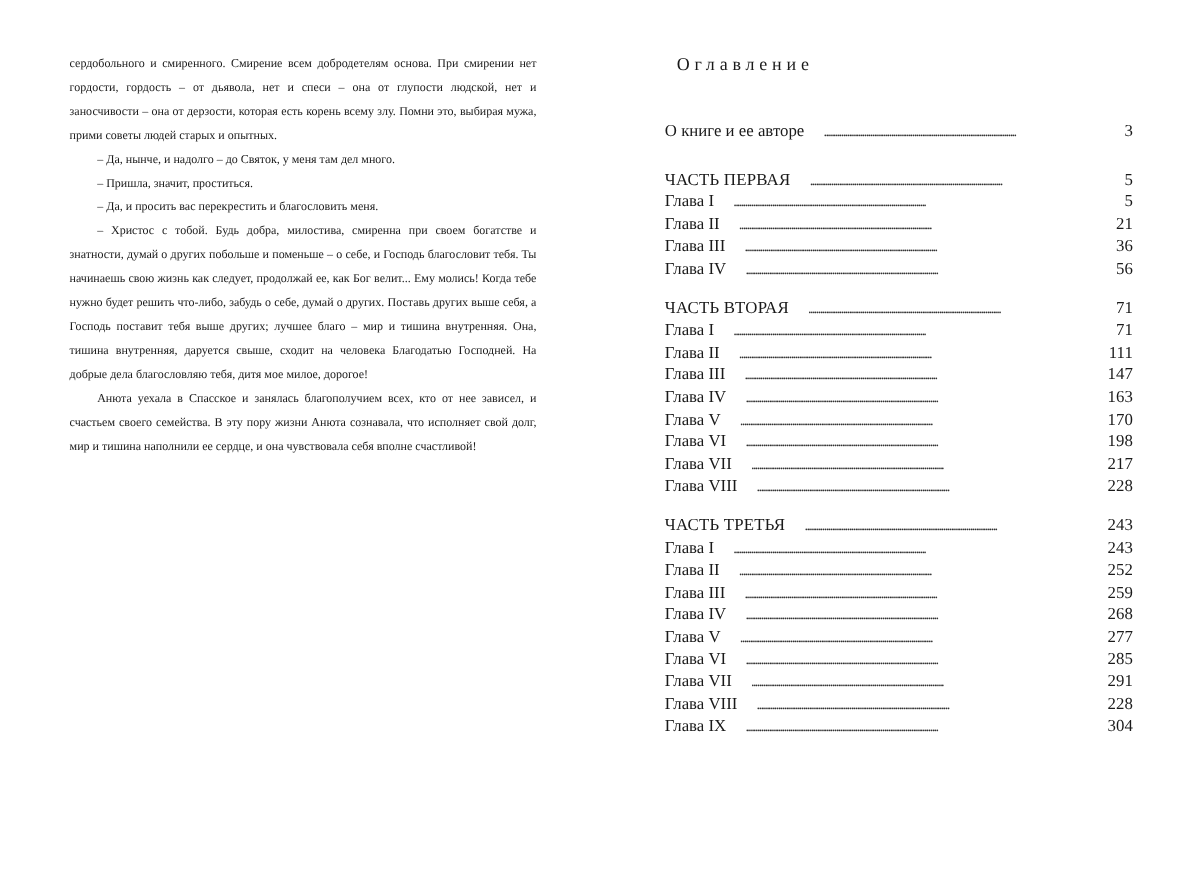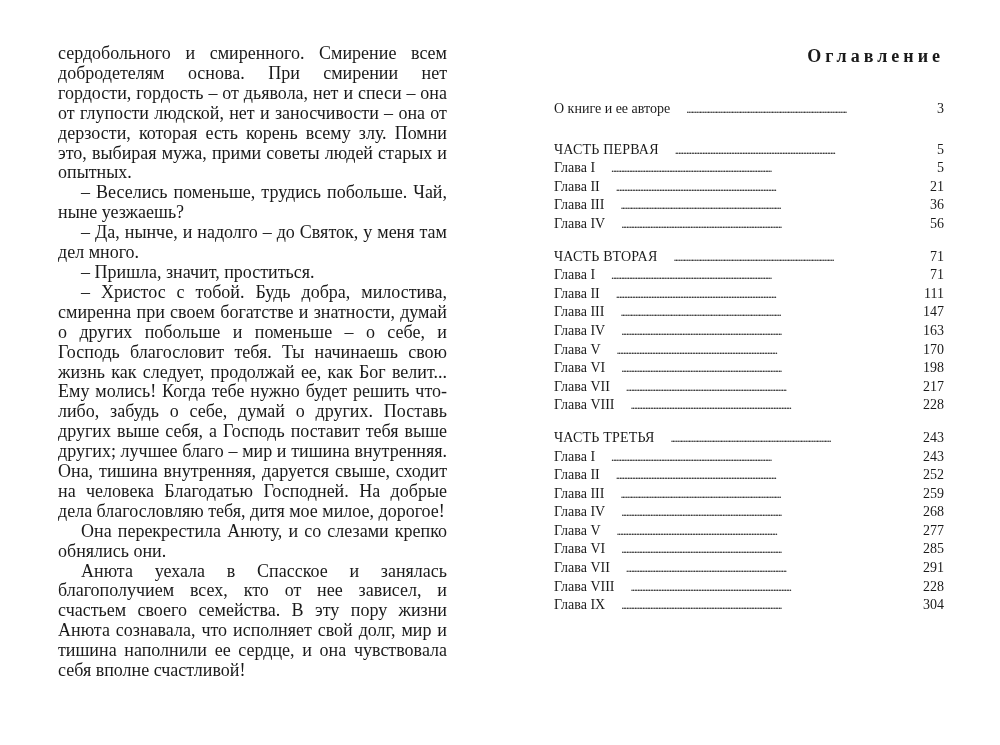--- a/index.html
+++ b/index.html
@@ -1,29 +1,29 @@
 <!DOCTYPE html>
 <html><head>
 <meta charset="utf-8">
 <style>
   html, body { margin: 0; padding: 0; background: #ffffff; }
   body { width: 1000px; height: 745px; position: relative; overflow: hidden; color: #1a1a1a; }
   .page-left {
     position: absolute; left: 58px; top: 44px; width: 389px;
-    font-family: "Liberation Serif", serif; font-size: 18px; line-height: 19.9px;
+    font-family: "Liberation Serif", serif; font-size: 10px; line-height: 19.9px;
     text-align: justify;
   }
   .para { margin: 0; text-indent: 23px; }
   .para.first { text-indent: 0; }
   .page-right {
     position: absolute; left: 554px; top: 44px; width: 390px;
     font-family: "Liberation Serif", serif; font-size: 14px;
   }
   .toc-title {
-    text-align: right; font-weight: bold; font-size: 18px; letter-spacing: 4px;
+    text-align: left; font-weight: normal; font-size: 15px; letter-spacing: 4px;
     margin: 2px 0 0 0; height: 22px; padding-left: 10px;
   }
   .toc-group { margin-top: 0; }
   .toc-row {
     display: flex; align-items: baseline; height: 18.6px; line-height: 18.6px; gap: 16px;
   }
   .toc-label { white-space: nowrap; }
   .toc-label.italic { }
   .toc-page { margin-left: auto; text-align: right; width: 40px; }
   .toc-leader { display: flex; flex: 1; max-width: 350px; overflow: hidden; }
@@ -31,25 +31,24 @@
     content: ". . . . . . . . . . . . . . . . . . . . . . . . . . . . . . . . . . . . . . . . . . . . . . . . . . . . . . . . . . . . . . . . . . . . . . . . . . . . . . . . . . . . . . . . . . . . . . . . . . . .";
     white-space: nowrap; letter-spacing: -2.2px; color: #333; font-size: 12px;
   }
   .part-row .toc-label { letter-spacing: 0.2px; font-family: Liberation Serif, serif; }
 </style>
 </head>
 <body>
 
 <div class="page-left">
   <p class="para first">сердобольного и смиренного. Смирение всем добродетелям основа. При смирении нет гордости, гордость – от дьявола, нет и спеси – она от глупости людской, нет и заносчивости – она от дерзости, которая есть корень всему злу. Помни это, выбирая мужа, прими советы людей старых и опытных.</p>
-  <p class="para">– Веселись поменьше, трудись побольше. Чай, ныне уезжаешь?</p>
   <p class="para">– Да, нынче, и надолго – до Святок, у меня там дел много.</p>
   <p class="para">– Пришла, значит, проститься.</p>
+  <p class="para">– Да, и просить вас перекрестить и благословить меня.</p>
   <p class="para">– Христос с тобой. Будь добра, милостива, смиренна при своем богатстве и знатности, думай о других побольше и поменьше – о себе, и Господь благословит тебя. Ты начинаешь свою жизнь как следует, продолжай ее, как Бог велит... Ему молись! Когда тебе нужно будет решить что-либо, забудь о себе, думай о других. Поставь других выше себя, а Господь поставит тебя выше других; лучшее благо – мир и тишина внутренняя. Она, тишина внутренняя, даруется свыше, сходит на человека Благодатью Господней. На добрые дела благословляю тебя, дитя мое милое, дорогое!</p>
-  <p class="para">Она перекрестила Анюту, и со слезами крепко обнялись они.</p>
   <p class="para">Анюта уехала в Спасское и занялась благополучием всех, кто от нее зависел, и счастьем своего семейства. В эту пору жизни Анюта сознавала, что исполняет свой долг, мир и тишина наполнили ее сердце, и она чувствовала себя вполне счастливой!</p>
 </div>
 
 <div class="page-right">
   <div class="toc-title">Оглавление</div>
   <div style="height:32px"></div>
   <div class="toc-row">
     <span class="toc-label">О книге и ее авторе</span>
     <span class="toc-leader"></span>
     <span class="toc-page">3</span>

